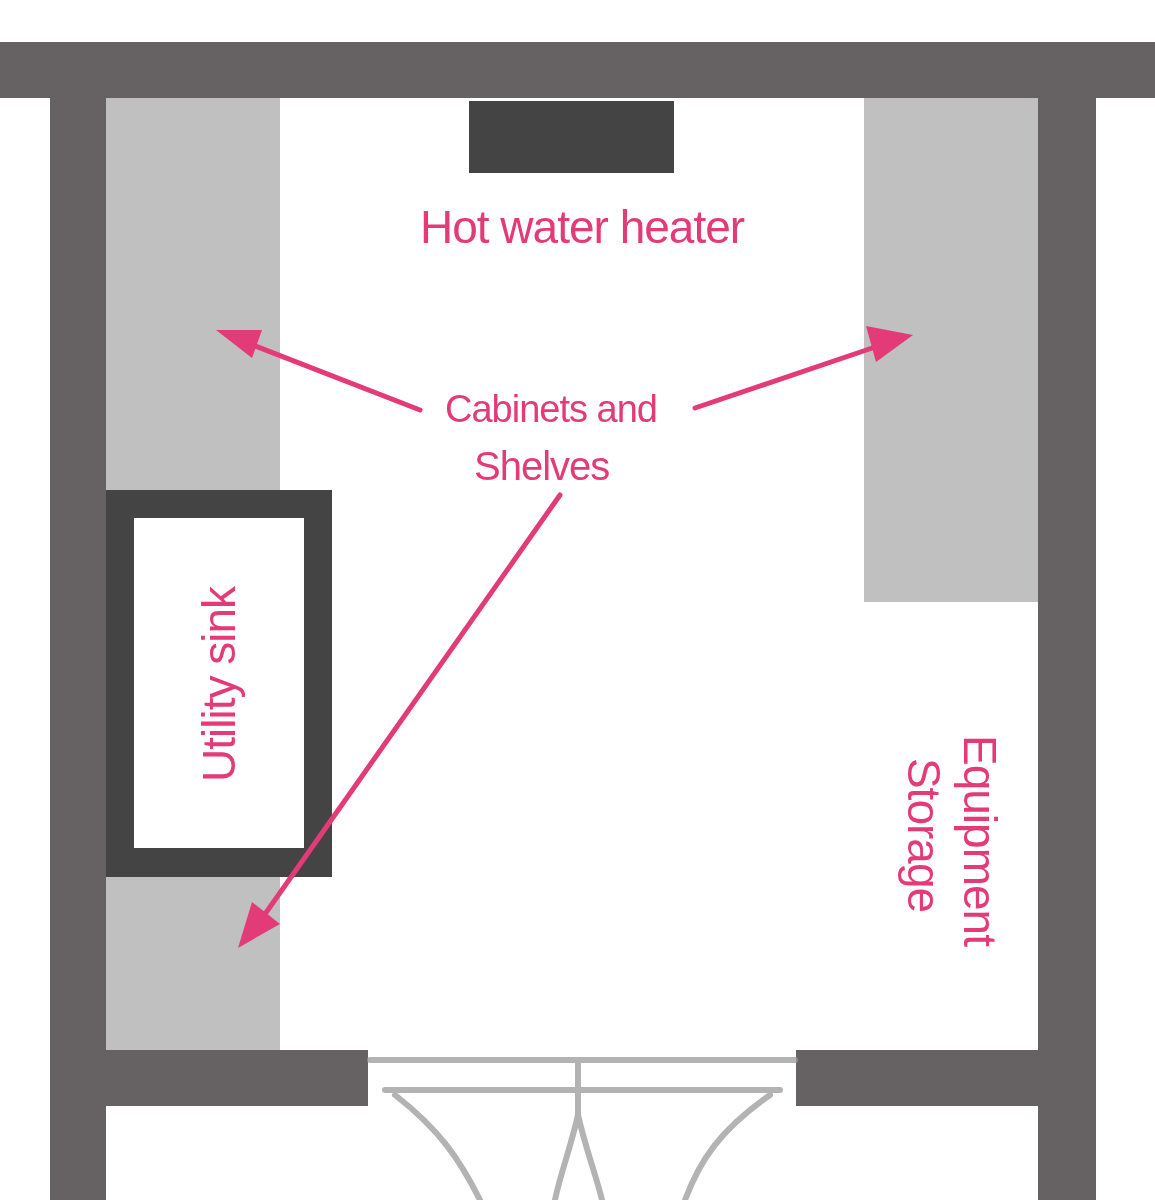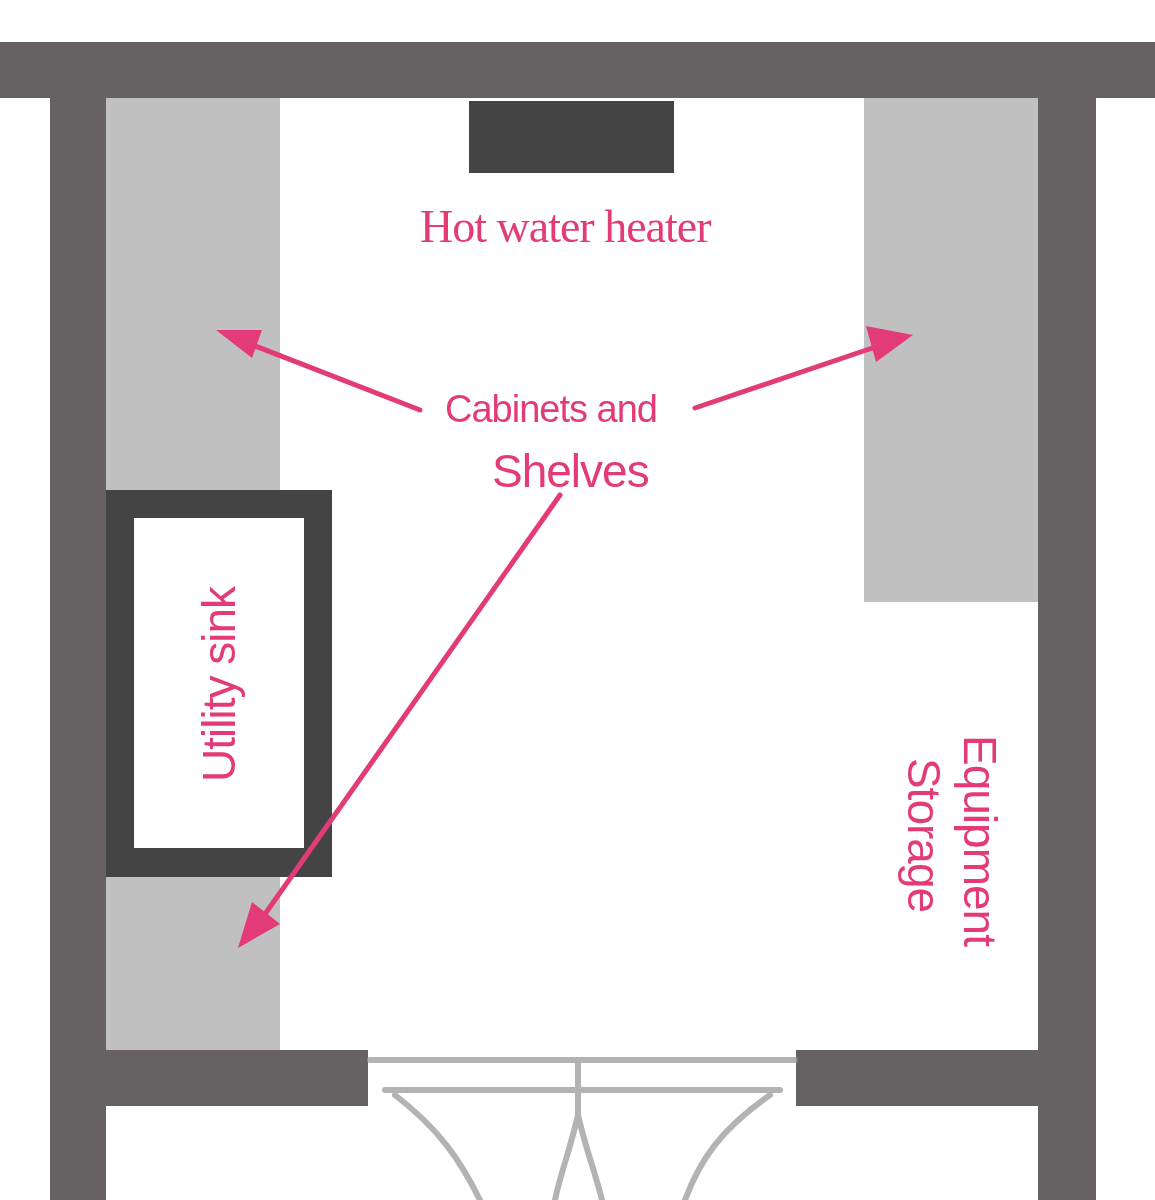--- a/index.html
+++ b/index.html
@@ -39,24 +39,24 @@
   <div class="abs cab" style="left:106px;top:98px;width:174px;height:392px;"></div>
   <div class="abs cab" style="left:106px;top:876px;width:174px;height:174px;"></div>
   <div class="abs cab" style="left:864px;top:98px;width:174px;height:504px;"></div>
 
   <div class="abs dark" style="left:469px;top:101px;width:205px;height:72px;"></div>
 
   <div class="abs" style="left:106px;top:490px;width:226px;height:387px;background:#444444;">
     <div class="abs" style="left:28px;top:28px;width:170px;height:330px;background:#ffffff;"></div>
   </div>
 
-  <div class="abs label" style="left:420px;top:200px;font-size:46px;font-family:Liberation Serif, serif;">Hot water heater</div>
+  <div class="abs label" style="left:420px;top:200px;font-size:46px;">Hot water heater</div>
 
   <div class="abs label" style="left:445px;top:388px;font-size:38px;">Cabinets and</div>
-  <div class="abs label" style="left:492px;top:444px;font-size:46px;">Shelves</div>
+  <div class="abs label" style="left:474px;top:444px;font-size:40px;">Shelves</div>
 
   <div class="abs label" style="left:124px;top:660px;width:190px;text-align:center;font-size:46px;transform:rotate(-90deg);">Utility sink</div>
 
   <div class="abs label" style="left:880px;top:808px;width:200px;text-align:center;font-size:46px;transform:rotate(90deg);">Equipment</div>
   <div class="abs label" style="left:824px;top:808px;width:200px;text-align:center;font-size:46px;transform:rotate(90deg);">Storage</div>
 
   <svg class="overlay" width="1155" height="1200">
     <g stroke="#e33a78" stroke-width="5" fill="#e33a78" stroke-linecap="round">
       <g>
         <line x1="420" y1="410" x2="240" y2="340"></line>

